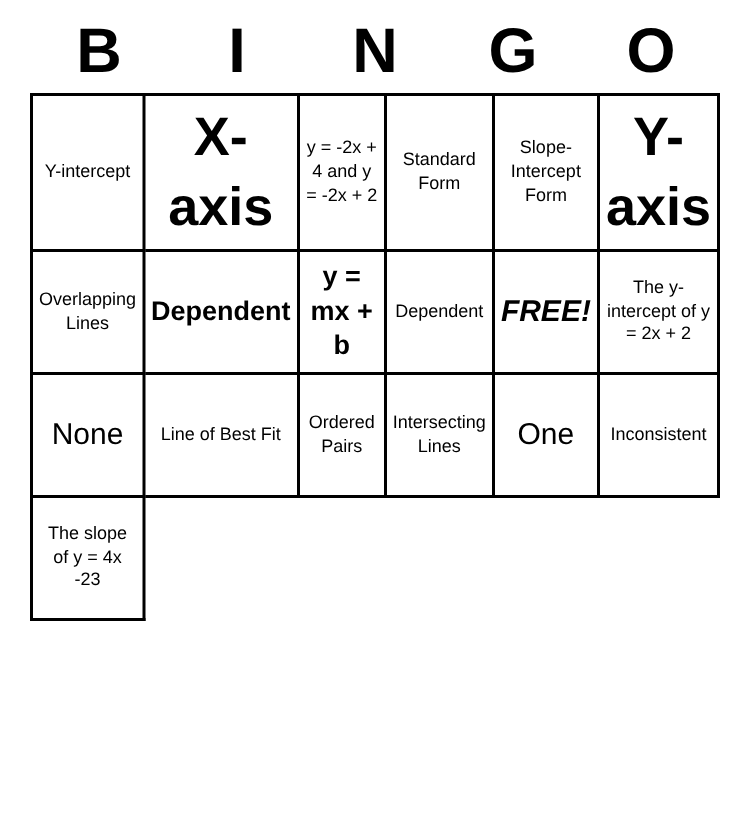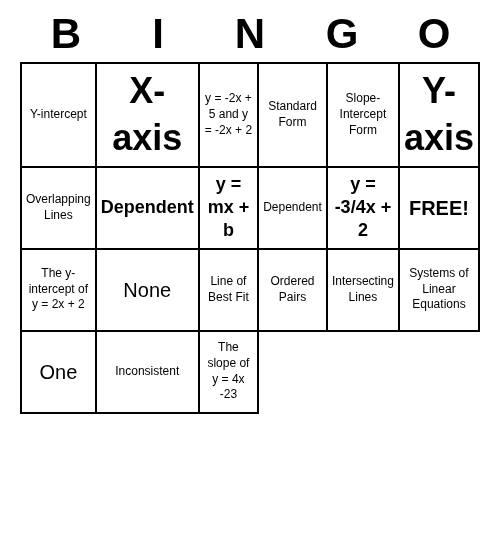--- a/index.html
+++ b/index.html
@@ -61,53 +61,52 @@
     }
 
     .cell.medium-text {
       font-size: 18px;
       font-weight: bold;
     }
 
     .cell.free {
       font-size: 20px;
       font-weight: bold;
+      font-style: italic;
     }
   </style>
 </head>
 <body>
 
 <div class="bingo-title">
   <div class="bingo-letter">B</div>
   <div class="bingo-letter">I</div>
   <div class="bingo-letter">N</div>
   <div class="bingo-letter">G</div>
   <div class="bingo-letter">O</div>
 </div>
 
 <div class="bingo-grid">
 
   <div class="cell">Y-intercept</div>
   <div class="cell xlarge-text">X-axis</div>
-  <div class="cell">y = -2x + 5 and y = -2x + 2</div>
+  <div class="cell">y = -2x + 4 and y = -2x + 2</div>
   <div class="cell">Standard Form</div>
   <div class="cell">Slope-Intercept Form</div>
 
   <div class="cell xlarge-text">Y-axis</div>
   <div class="cell">Overlapping Lines</div>
   <div class="cell medium-text">Dependent</div>
   <div class="cell medium-text">y = mx + b</div>
 
   <div class="cell">Dependent</div>
-  <div class="cell medium-text">y = -3/4x + 2</div>
   <div class="cell free">FREE!</div>
 
   <div class="cell">The y-intercept of y = 2x + 2</div>
   <div class="cell large-text">None</div>
   <div class="cell">Line of Best Fit</div>
   <div class="cell">Ordered Pairs</div>
   <div class="cell">Intersecting Lines</div>
 
-  <div class="cell">Systems of Linear Equations</div>
   <div class="cell large-text">One</div>
   <div class="cell">Inconsistent</div>
   <div class="cell">The slope of y = 4x -23</div>
 </div>
 
 </body></html>

